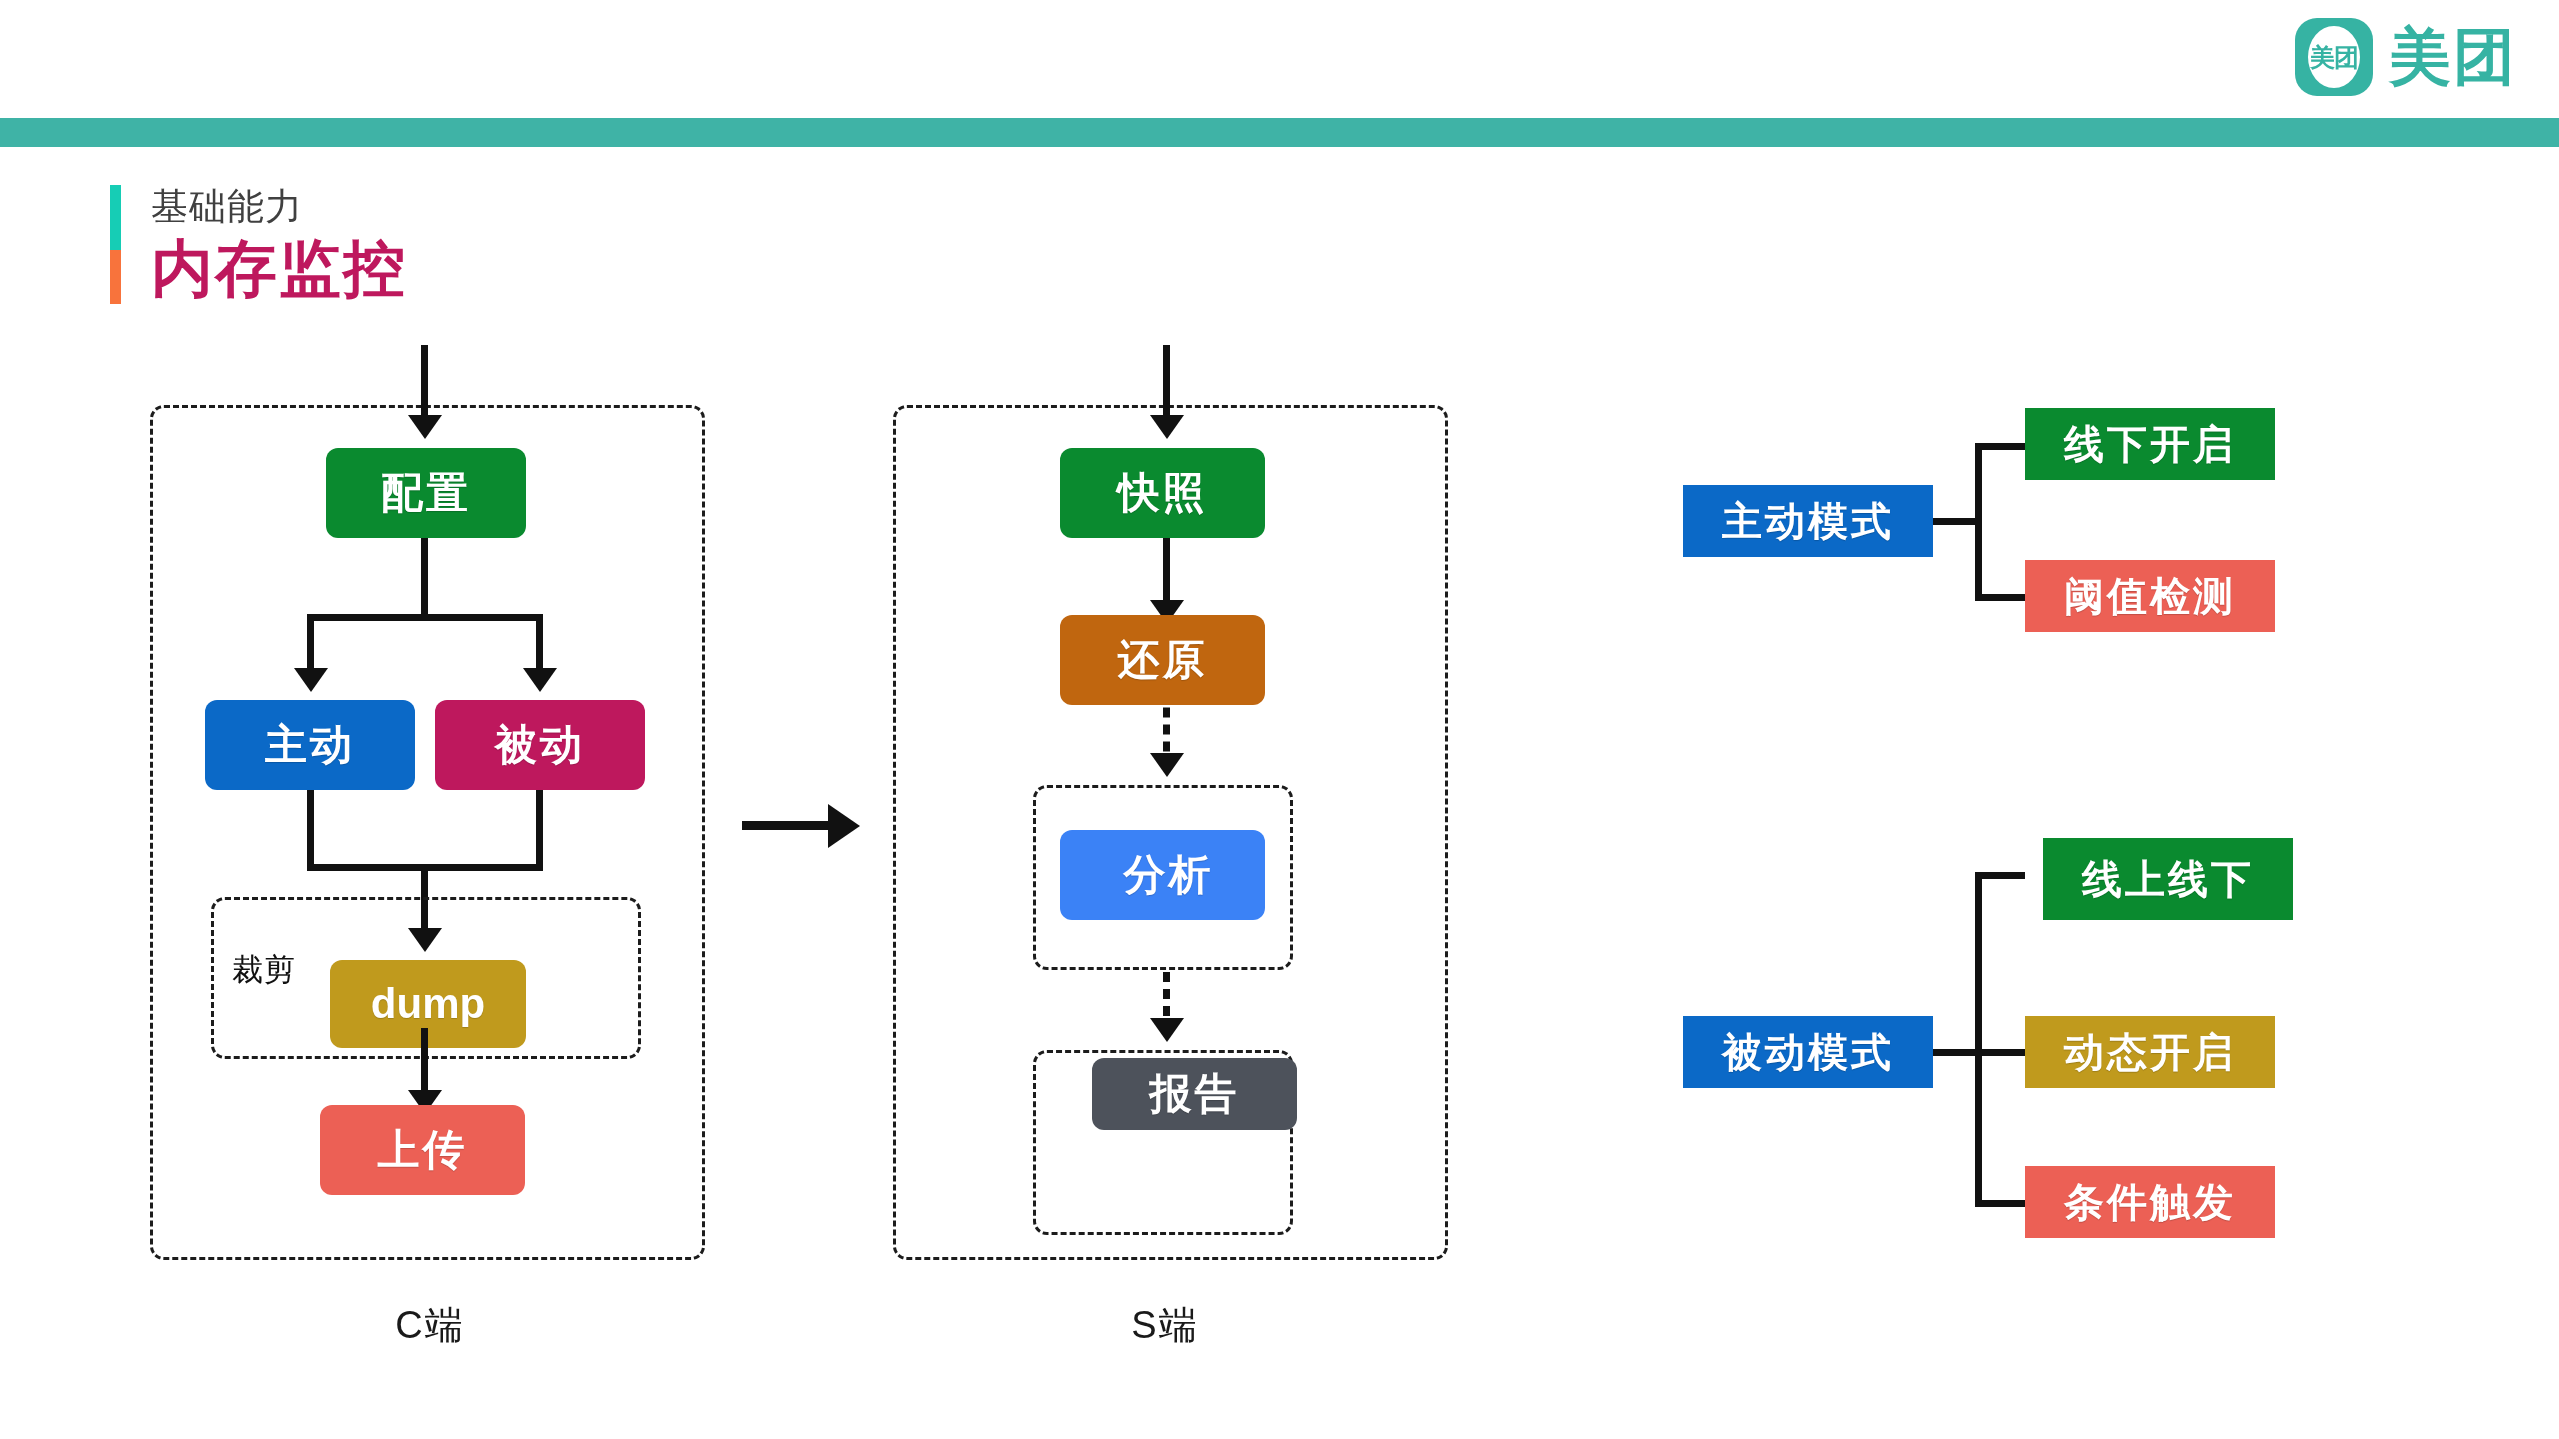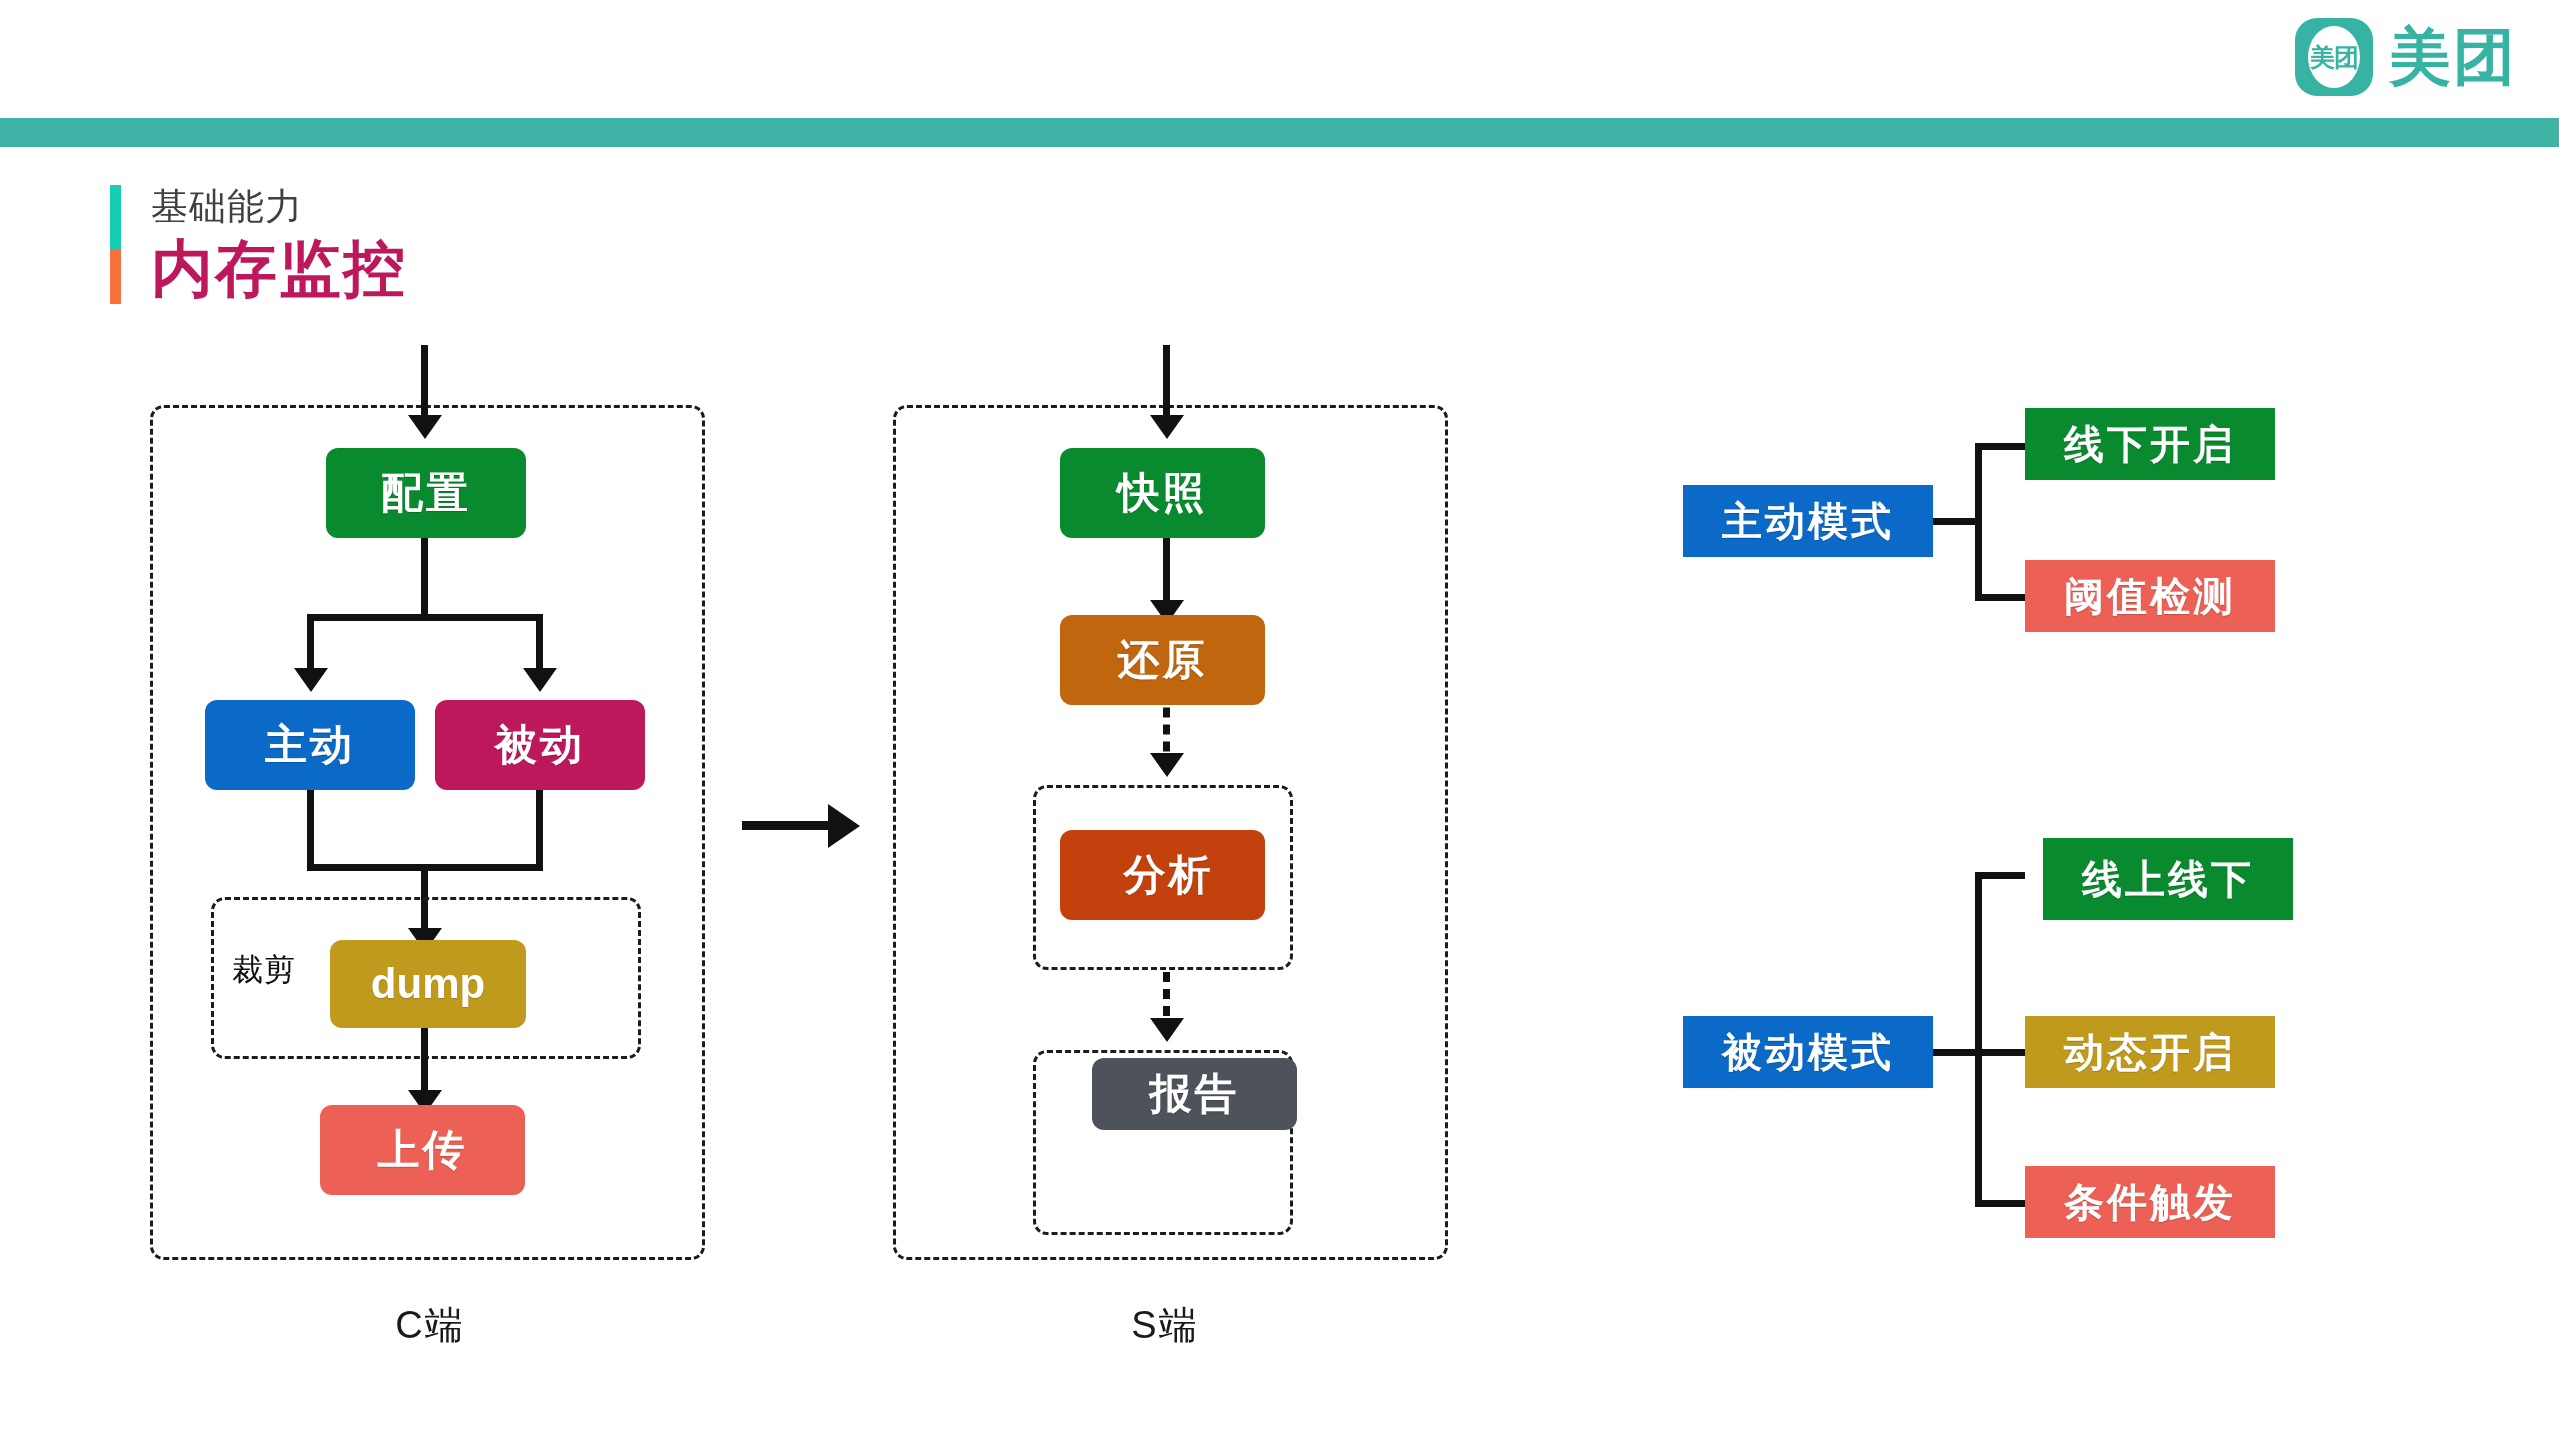--- a/index.html
+++ b/index.html
@@ -109,21 +109,21 @@
     display: flex;
     align-items: center;
     justify-content: center;
     color: #ffffff;
     font-weight: 700;
     border-radius: 12px;
     box-sizing: border-box;
     text-shadow: 0 1px 1px rgba(0,0,0,.18);
   }
   .node.cjk { font-size: 42px; letter-spacing: 3px; }
-  .node.latin { font-size: 42px; letter-spacing: 0px; }
+  .node.latin { font-size: 42px; letter-spacing: 0px; margin-top: 20px; }
 
   .group-box {
     position: absolute;
     border: 3px dashed #1c1c1c;
     border-radius: 14px;
     box-sizing: border-box;
   }
   .group-box.tight { border-width: 3px; }
 
   .group-label {
@@ -258,21 +258,21 @@
 
 <div class="ln v" style="left:1163px; top:538px; width:7px; height:68px;"></div>
 <div class="arrowhead-down" style="left:1150px; top:600px;"></div>
 
 <div class="node cjk" style="left:1060px; top:615px; width:205px; height:90px; background:#c0660f;">还原</div>
 
 <div class="dots-v" style="left:1163px; top:706px; height:54px;"></div>
 <div class="arrowhead-down" style="left:1150px; top:753px;"></div>
 
 <div class="group-box tight" style="left:1033px; top:785px; width:260px; height:185px;"></div>
-<div class="node cjk" style="left:1060px; top:830px; width:205px; height:90px; background:#c2410c;padding-left:12px;">分析</div>
+<div class="node cjk" style="left:1060px; top:830px; width:205px; height:90px; background:#3b82f6;padding-left:12px;">分析</div>
 
 <div class="dots-v" style="left:1163px; top:970px; height:55px;"></div>
 <div class="arrowhead-down" style="left:1150px; top:1018px;"></div>
 
 <div class="group-box tight" style="left:1033px; top:1050px; width:260px; height:185px;"></div>
 <div class="node cjk" style="left:1060px; top:1058px; width:205px; height:72px; background:#4d525b;margin-left:32px;">报告</div>
 
 <div class="caption" style="left:1040px; top:1300px; width:250px;">S端</div>
 
 <div class="mode-node" style="left:1683px; top:485px; width:250px; height:72px; background:#0b69c7;">主动模式</div>

